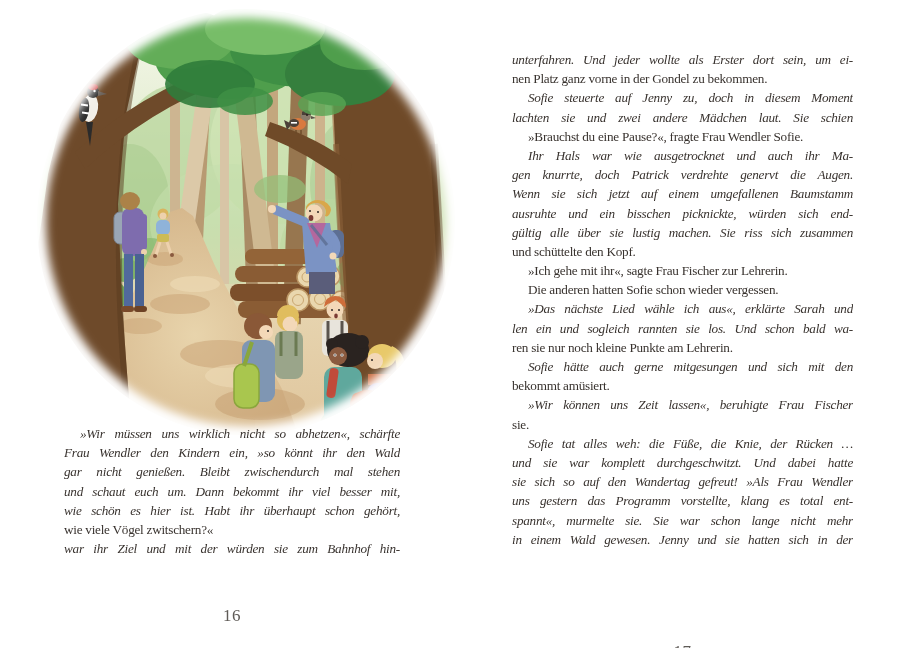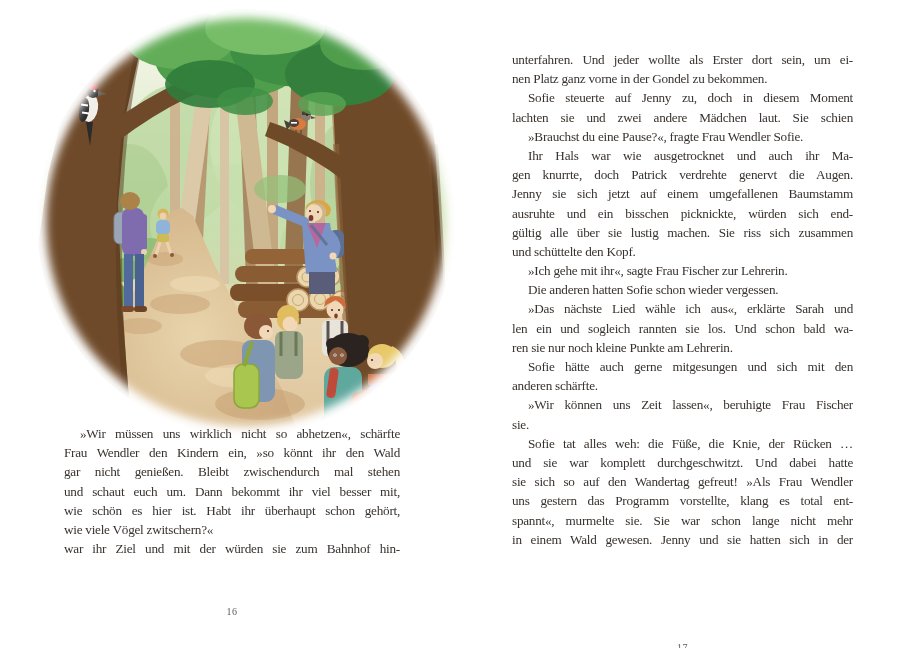--- a/index.html
+++ b/index.html
@@ -5,23 +5,23 @@
   html,body{margin:0;padding:0;background:#ffffff;}
   .spread{
     position:relative;width:917px;height:648px;background:#ffffff;overflow:hidden;
     font-family:"Liberation Serif","DejaVu Serif",serif;color:#38322e;
   }
   .illustration{position:absolute;left:30px;top:4px;width:430px;height:436px;}
   .text-block{position:absolute;font-size:13.2px;letter-spacing:-0.25px;}
   .text-block.left{left:64px;top:424px;width:336px;}
   .text-block.right{left:512px;top:50px;width:341px;}
   .line{height:19.2px;line-height:19.2px;overflow:hidden;white-space:normal;}
-  .line.just{text-align:justify;text-align-last:justify;}
+  .line.just{text-align:justify;text-align-last:justify;font-style:italic;}
   .line.indent{text-indent:16px;}
-  .page-num{position:absolute;top:606px;text-align:center;font-size:10px;color:#5f5b57;letter-spacing:0.5px;}
+  .page-num{position:absolute;top:606px;text-align:center;font-size:17px;color:#5f5b57;letter-spacing:0.5px;}
   .page-num.left-num{left:64px;width:336px;}
   .page-num.right-num{left:512px;width:341px;margin-top:36px;}
 </style>
 </head>
 <body>
 
 <div class="spread">
 
   <div>
 
@@ -280,31 +280,31 @@
 
   <div>
     <div class="text-block right">
         <div class="line just">unterfahren. Und jeder wollte als Erster dort sein, um ei-</div>
         <div class="line">nen Platz ganz vorne in der Gondel zu bekommen.</div>
         <div class="line indent just">Sofie steuerte auf Jenny zu, doch in diesem Moment</div>
         <div class="line just">lachten sie und zwei andere Mädchen laut. Sie schien</div>
         <div class="line indent">»Brauchst du eine Pause?«, fragte Frau Wendler Sofie.</div>
         <div class="line indent just">Ihr Hals war wie ausgetrocknet und auch ihr Ma-</div>
         <div class="line just">gen knurrte, doch Patrick verdrehte genervt die Augen.</div>
-        <div class="line just">Jenny sie sich jetzt auf einem umgefallenen Baumstamm</div>
+        <div class="line just">Wenn sie sich jetzt auf einem umgefallenen Baumstamm</div>
         <div class="line just">ausruhte und ein bisschen picknickte, würden sich end-</div>
         <div class="line just">gültig alle über sie lustig machen. Sie riss sich zusammen</div>
         <div class="line">und schüttelte den Kopf.</div>
         <div class="line indent">»Ich gehe mit ihr«, sagte Frau Fischer zur Lehrerin.</div>
         <div class="line indent">Die anderen hatten Sofie schon wieder vergessen.</div>
         <div class="line indent just">»Das nächste Lied wähle ich aus«, erklärte Sarah und</div>
         <div class="line just">len ein und sogleich rannten sie los. Und schon bald wa-</div>
         <div class="line">ren sie nur noch kleine Punkte am Lehrerin.</div>
         <div class="line indent just">Sofie hätte auch gerne mitgesungen und sich mit den</div>
-        <div class="line">anderen schärfte.</div>
+        <div class="line">bekommt amüsiert.</div>
         <div class="line indent just">»Wir können uns Zeit lassen«, beruhigte Frau Fischer</div>
         <div class="line">sie.</div>
         <div class="line indent just">Sofie tat alles weh: die Füße, die Knie, der Rücken …</div>
         <div class="line just">und sie war komplett durchgeschwitzt. Und dabei hatte</div>
         <div class="line just">sie sich so auf den Wandertag gefreut! »Als Frau Wendler</div>
         <div class="line just">uns gestern das Programm vorstellte, klang es total ent-</div>
         <div class="line just">spannt«, murmelte sie. Sie war schon lange nicht mehr</div>
         <div class="line just">in einem Wald gewesen. Jenny und sie hatten sich in der</div>
       </div>
     <div class="page-num right-num">17</div>

